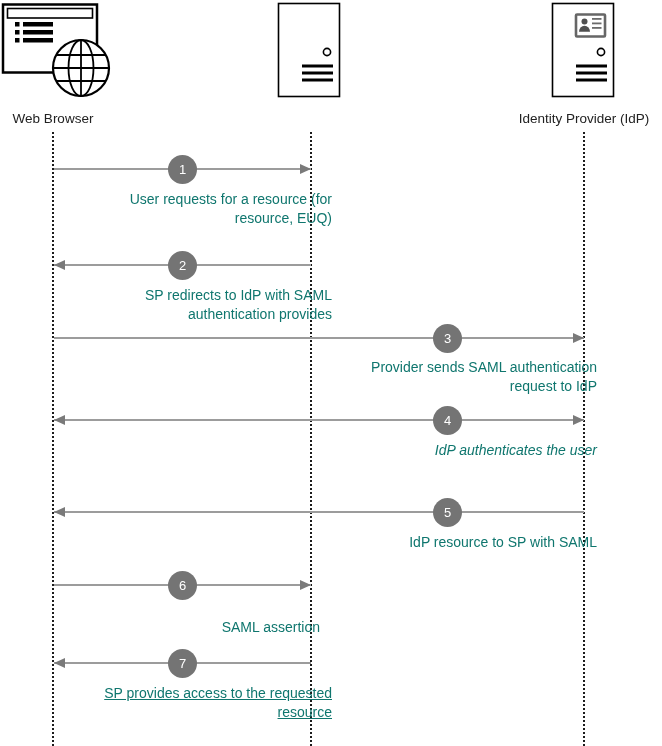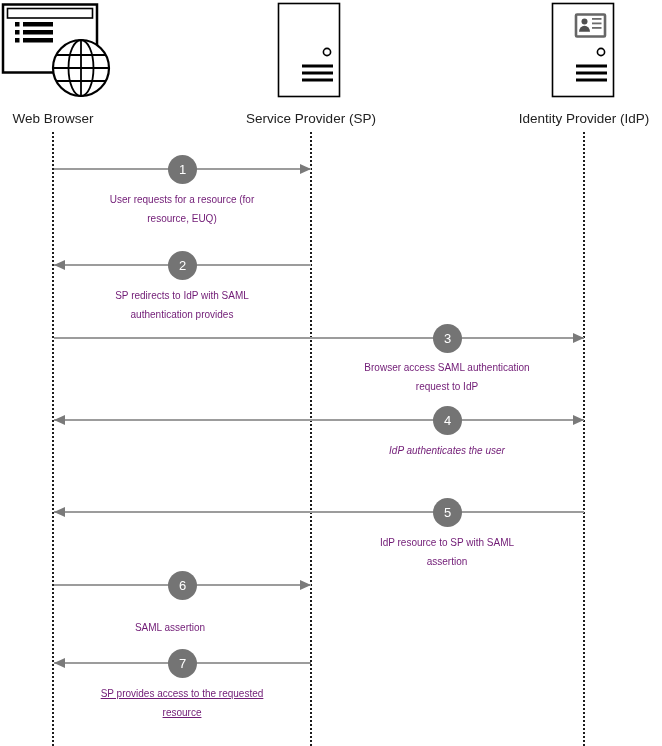--- a/index.html
+++ b/index.html
@@ -30,22 +30,22 @@
   .lf-idp{left:583px;}
   
   .arrow{position:absolute;height:2px;background:#9c9c9c;}
   .head-r{position:absolute;width:0;height:0;border-top:5px solid transparent;border-bottom:5px solid transparent;border-left:11px solid #7a7a7a;}
   .head-l{position:absolute;width:0;height:0;border-top:5px solid transparent;border-bottom:5px solid transparent;border-right:11px solid #7a7a7a;}
   .circle{
     position:absolute;width:29px;height:29px;border-radius:50%;
     background:#747474;color:#ffffff;font-size:13px;line-height:29px;text-align:center;
   }
   .msg{
-    position:absolute;width:300px;text-align:center;
-    font-size:10px;line-height:19px;color:#701a75;
+    position:absolute;width:300px;text-align:right;
+    font-size:14px;line-height:19px;color:#0f766e;
   }
   
   .s1 .arrow{left:54px;top:168px;width:257px;}
   .s1 .head-r{left:300px;top:164px;}
   .s1 .circle{left:168px;top:155px;}
   .s1 .msg{left:32px;top:190px;}
   
   .s2 .arrow{left:54px;top:264px;width:257px;}
   .s2 .head-l{left:54px;top:260px;}
   .s2 .circle{left:168px;top:251px;}
@@ -121,21 +121,20 @@
       <rect x="41" y="20.5" width="9.5" height="1.8" fill="#6b6b6b"></rect>
       <rect x="41" y="25" width="9.5" height="1.8" fill="#6b6b6b"></rect>
       <circle cx="50" cy="50" r="3.6" fill="none" stroke="#000000" stroke-width="1.6"></circle>
       <rect x="25" y="62.5" width="31" height="3" fill="#000000"></rect>
       <rect x="25" y="69.5" width="31" height="3" fill="#000000"></rect>
       <rect x="25" y="76.5" width="31" height="3" fill="#000000"></rect>
     </svg>
   </div>
 
   <div class="actor-label lbl-wb">Web Browser</div>
-  <div class="actor-label lbl-sp">Service Provider (SP)</div>
   <div class="actor-label lbl-idp">Identity Provider (IdP)</div>
 
   <div class="lifeline lf-wb"></div>
   <div class="lifeline lf-sp"></div>
   <div class="lifeline lf-idp"></div>
 
   <div class="step s1">
     <div class="arrow"></div>
     <div class="head-r"></div>
     <div class="circle">1</div>
@@ -153,21 +152,21 @@
       <div>SP redirects to IdP with SAML</div>
       <div>authentication provides</div>
     </div>
   </div>
 
   <div class="step s3">
     <div class="arrow"></div>
     <div class="head-r"></div>
     <div class="circle">3</div>
     <div class="msg">
-      <div>Browser access SAML authentication</div>
+      <div>Provider sends SAML authentication</div>
       <div>request to IdP</div>
     </div>
   </div>
 
   <div class="step s4">
     <div class="arrow"></div>
     <div class="head-l"></div>
     <div class="head-r"></div>
     <div class="circle">4</div>
     <div class="msg">
@@ -175,21 +174,20 @@
       <div></div>
     </div>
   </div>
 
   <div class="step s5">
     <div class="arrow"></div>
     <div class="head-l"></div>
     <div class="circle">5</div>
     <div class="msg">
       <div>IdP resource to SP with SAML</div>
-      <div>assertion</div>
     </div>
   </div>
 
   <div class="step s6">
     <div class="arrow"></div>
     <div class="head-r"></div>
     <div class="circle">6</div>
     <div class="msg">
       <div>SAML assertion</div>
       <div></div>

